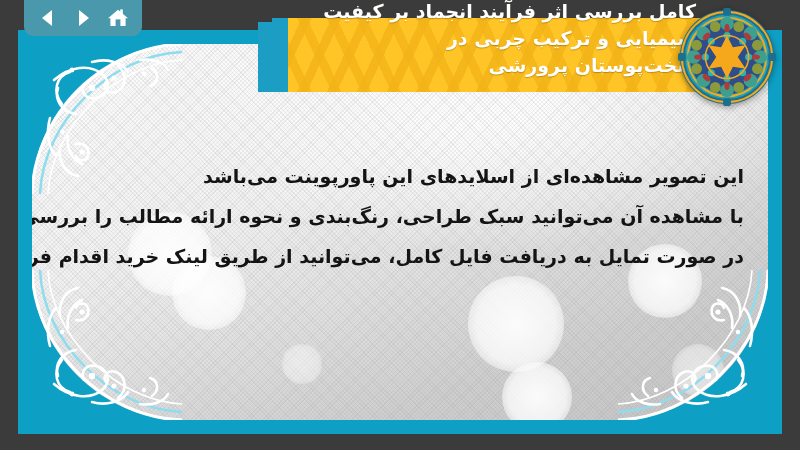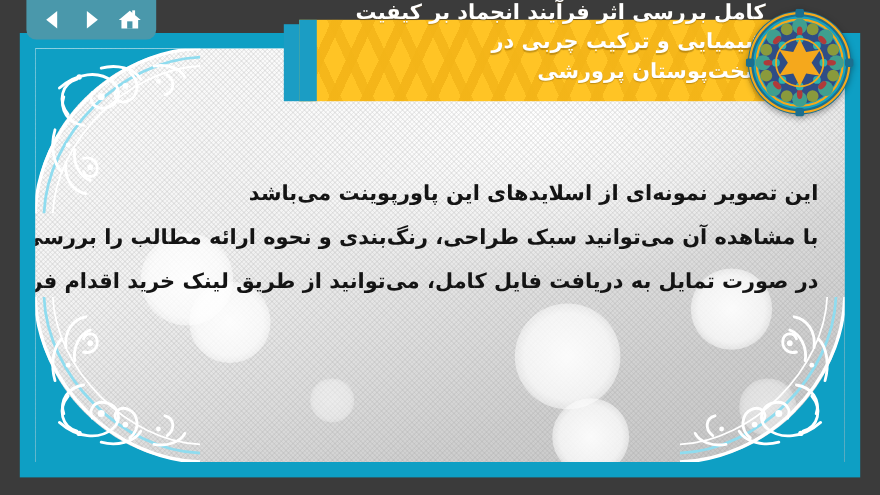--- a/index.html
+++ b/index.html
@@ -276,21 +276,21 @@
           <circle cx="60" cy="44" r="3.2"></circle>
           <circle cx="82" cy="34" r="2.6"></circle>
           <circle cx="40" cy="26" r="2.4"></circle>
           <circle cx="50" cy="108" r="2.6"></circle>
           <circle cx="30" cy="88" r="2.2"></circle>
           <circle cx="112" cy="30" r="2.2"></circle>
         </g>
       </svg>
 
       <div id="body-text">
-        <div>این تصویر نمونه‌ای از اسلایدهای این پاورپوینت می‌باشد</div>
+        <div>این تصویر مشاهده‌ای از اسلایدهای این پاورپوینت می‌باشد</div>
         <div>با مشاهده آن می‌توانید سبک طراحی، رنگ‌بندی و نحوه ارائه مطالب را بررسی نمایید</div>
         <div>در صورت تمایل به دریافت فایل کامل، می‌توانید از طریق لینک خرید اقدام فرمایید</div>
       </div>
     </div>
   </div>
 
   <div id="banner-teal-tab"></div>
   <div id="banner">
     <div id="banner-weave"></div>
   </div>

